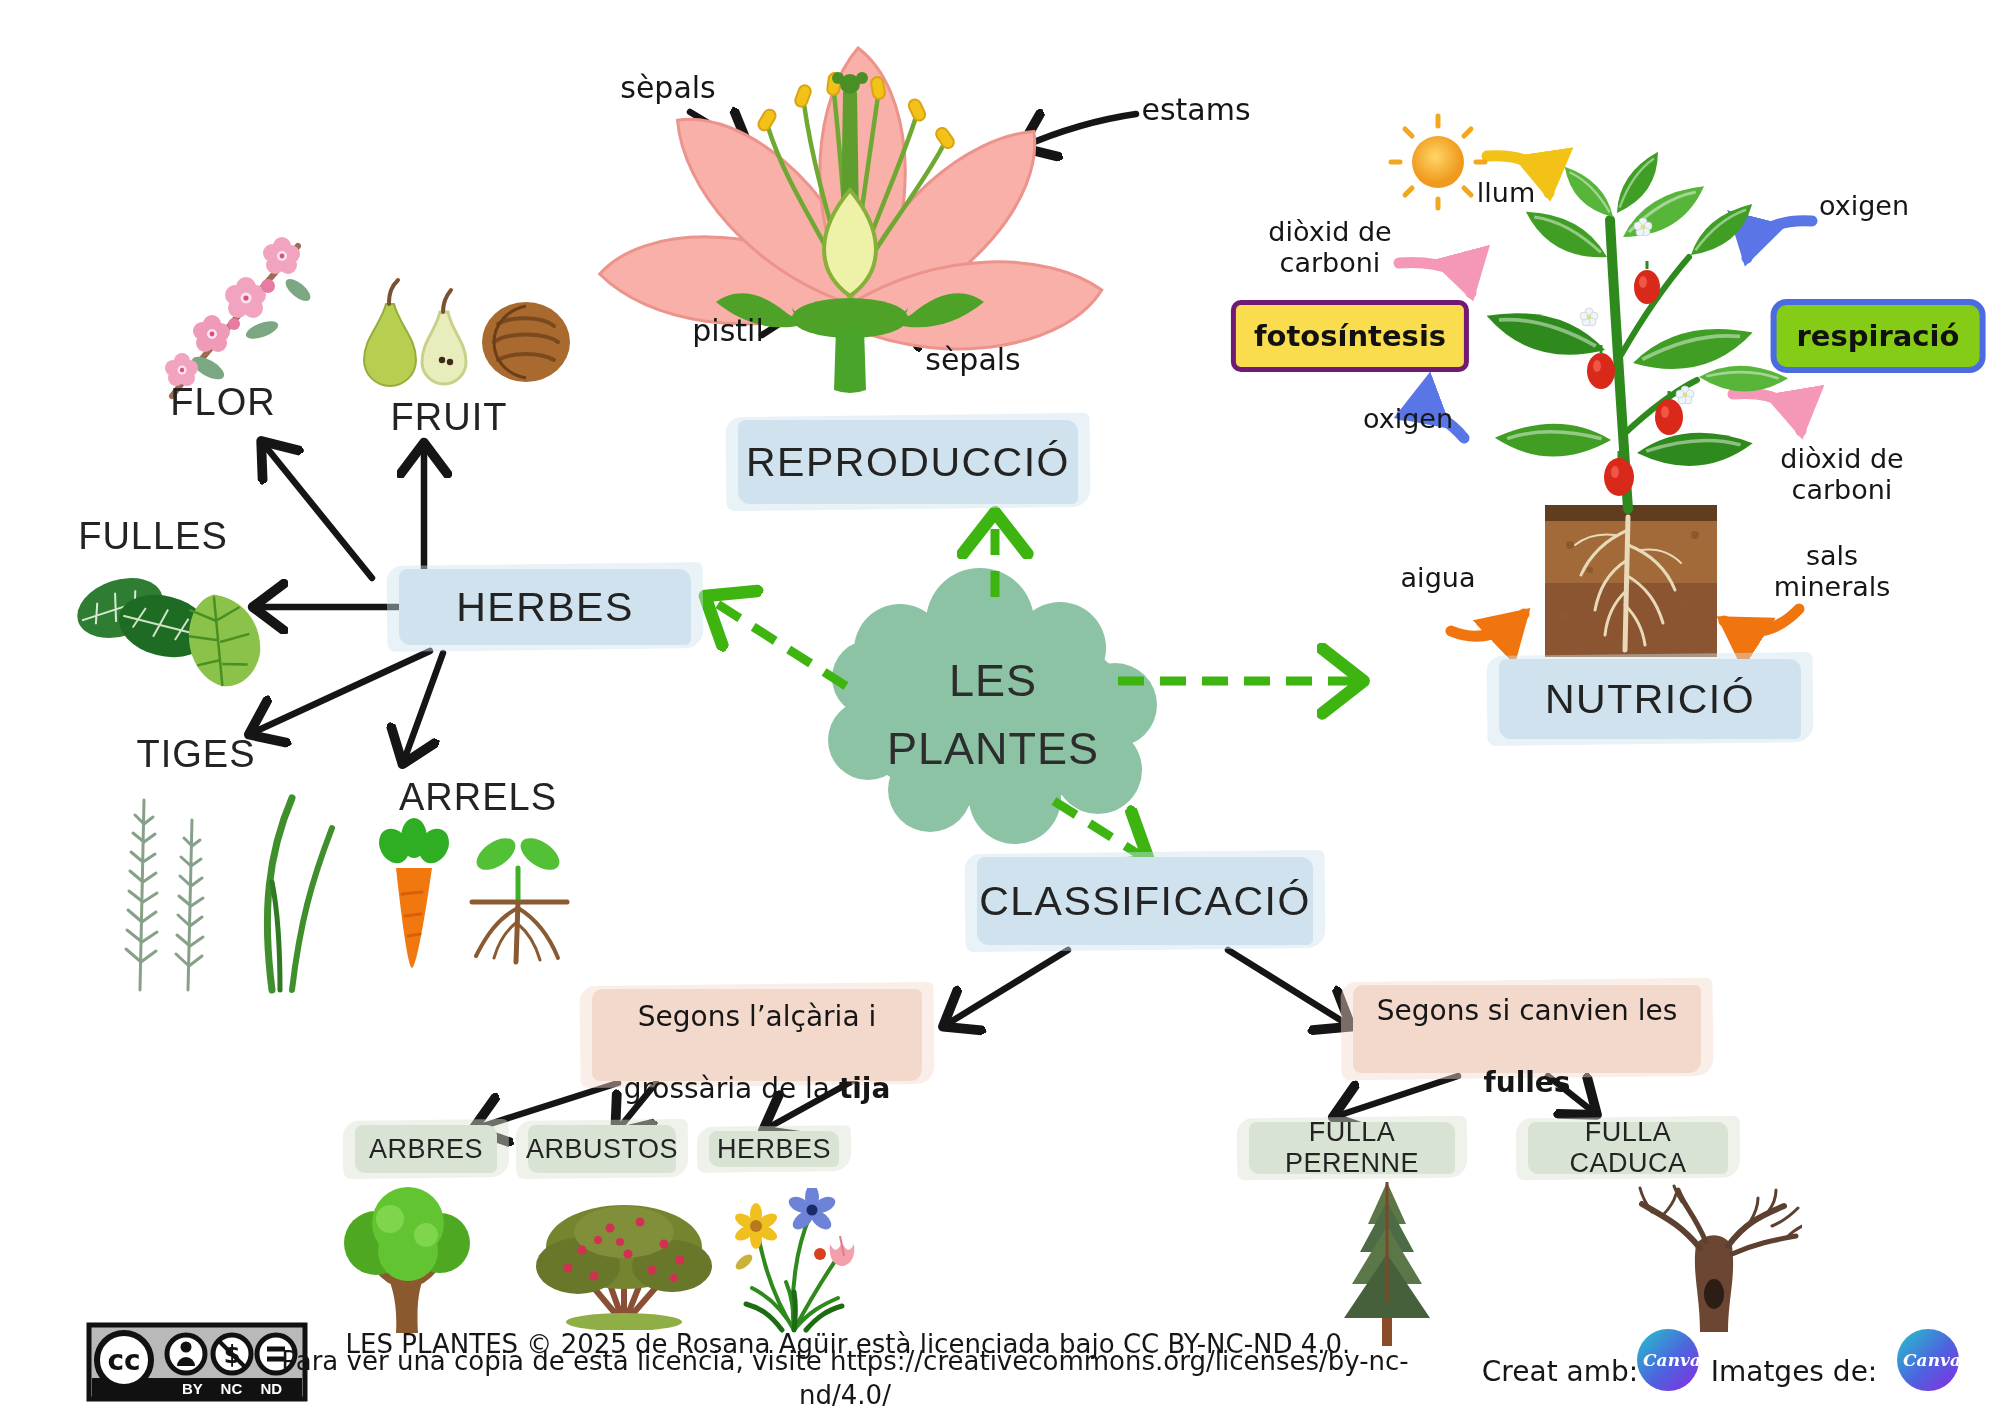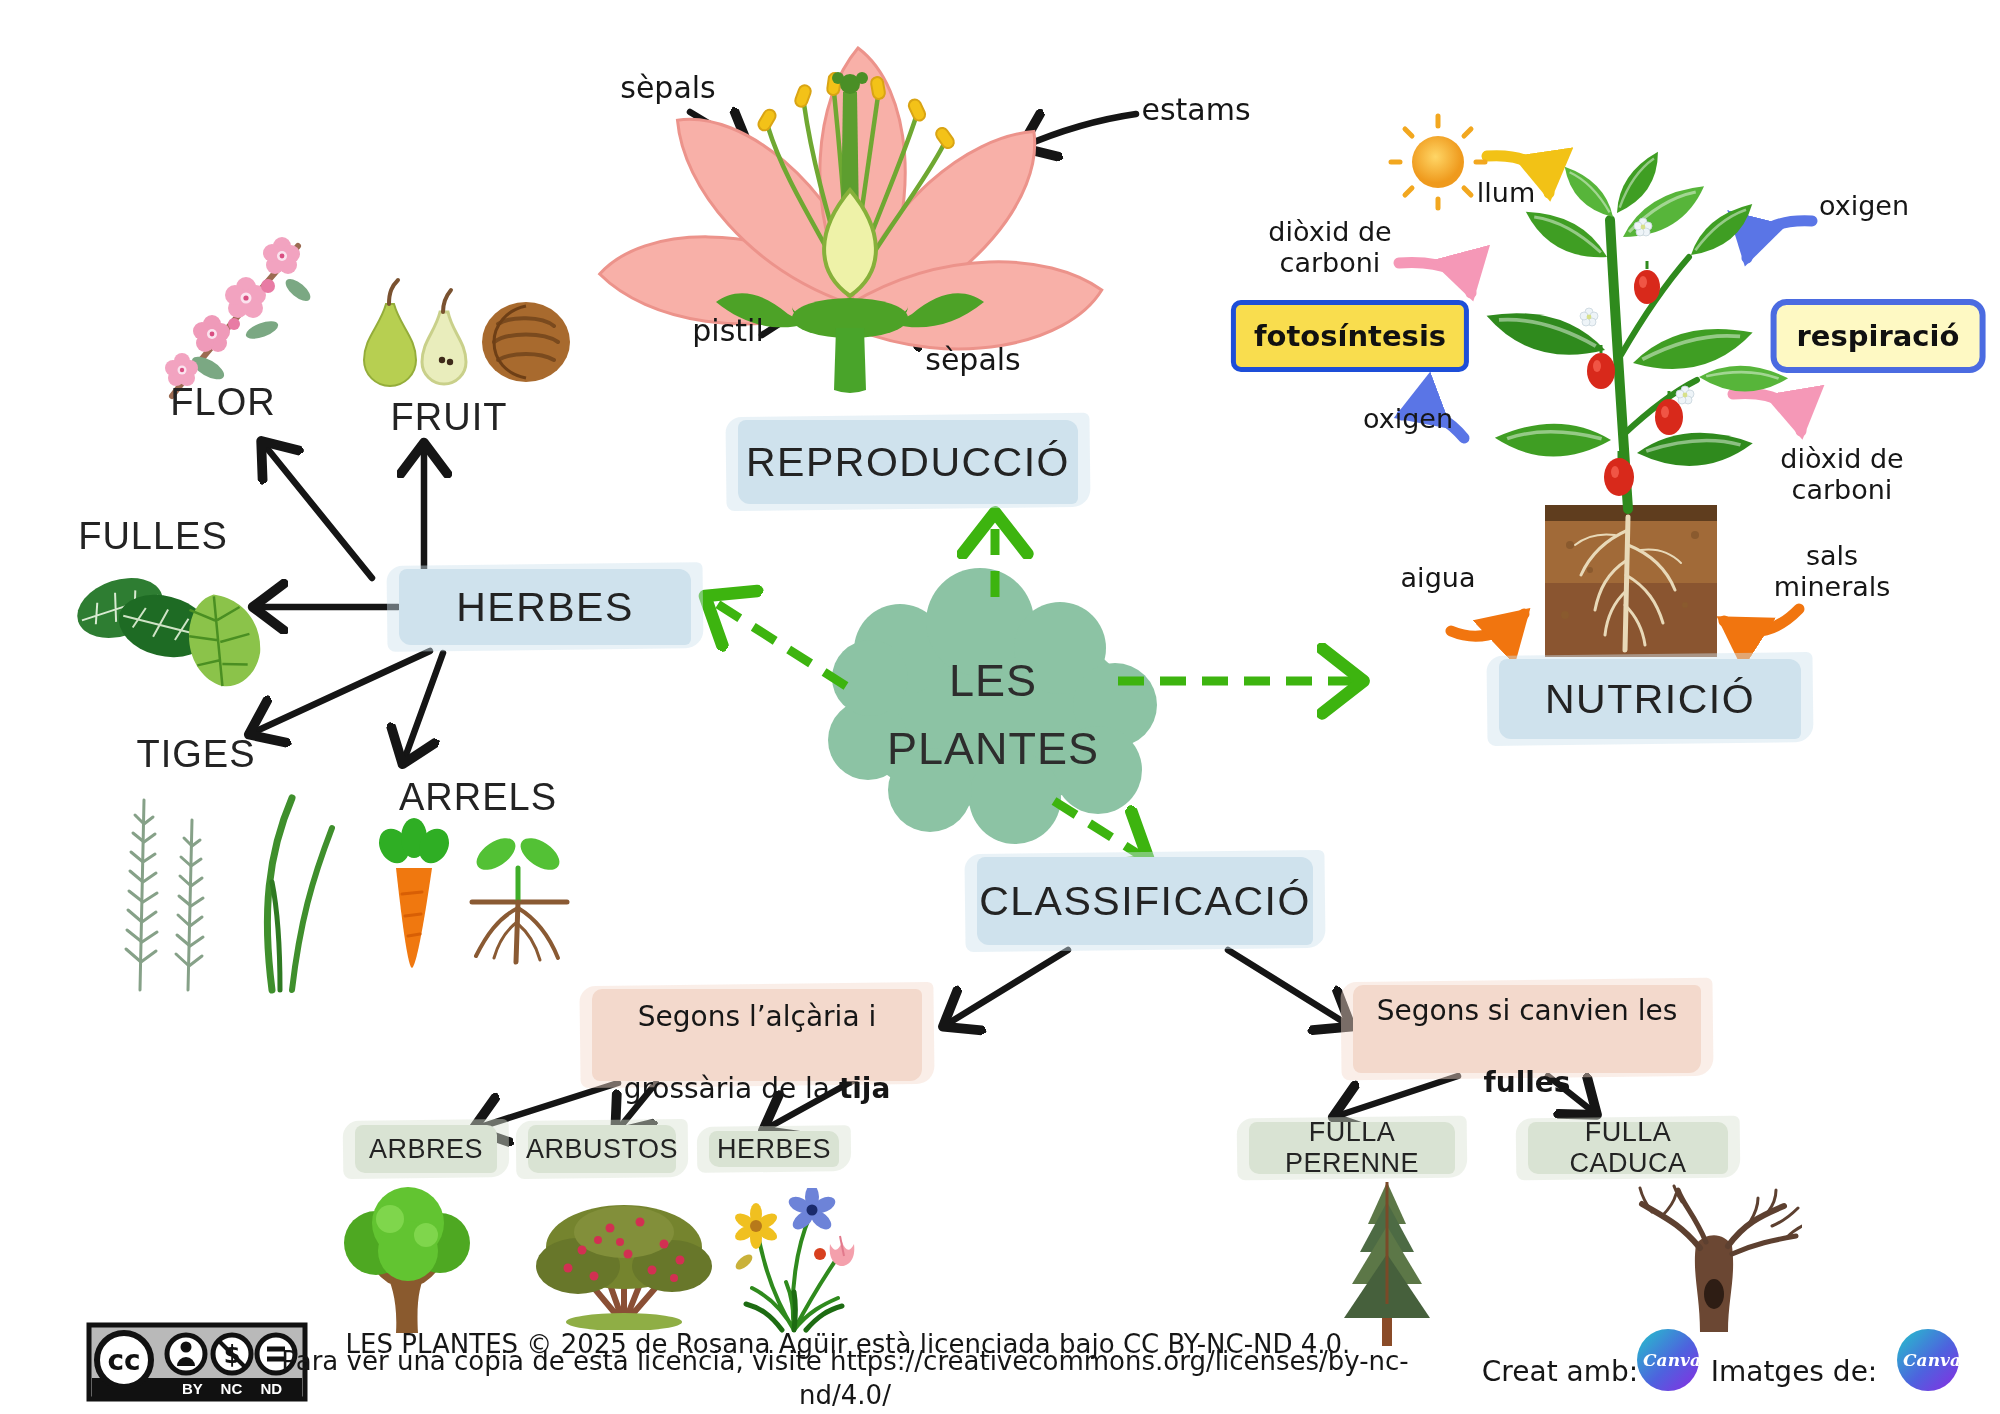--- a/index.html
+++ b/index.html
@@ -18,22 +18,22 @@
   .hl{display:flex;align-items:center;justify-content:center;z-index:5;}
   .hl::before{content:"";position:absolute;inset:-5px -12px;background:inherit;opacity:.45;
               border-radius:16px 6px 18px 8px;transform:rotate(-.7deg);z-index:-1;}
   .hl-blue{background:#cfe2ed;border-radius:8px 12px 6px 12px;}
   .hl-salmon{background:#f3d9cc;border-radius:10px 6px 12px 8px;}
   .hl-sage{background:#d9e3d3;border-radius:8px 10px 6px 10px;}
   .branch{font-size:28px;line-height:1.3;}
   .branch b{font-weight:bold;}
   .procbox{position:absolute;transform:translate(-50%,-50%);display:flex;align-items:center;justify-content:center;
            font-family:"DejaVu Sans",sans-serif;font-weight:bold;font-size:29px;color:#111;z-index:6;}
-  #fotosintesis-box{background:#f9dd4e;border:5px solid #1d4ed8;border-radius:10px;padding:14px 18px;}
-  #respiracio-box{background:#fef9c3;border:6px solid #4b6be1;border-radius:16px;padding:14px 20px;}
+  #fotosintesis-box{background:#f9dd4e;border:5px solid #701a75;border-radius:10px;padding:14px 18px;}
+  #respiracio-box{background:#84cc16;border:6px solid #4b6be1;border-radius:16px;padding:14px 20px;}
   #cloud-text{position:absolute;transform:translate(-50%,-50%);text-align:center;z-index:6;
               font-size:45px;letter-spacing:1px;color:#2d2d2d;line-height:1.5;}
   .license{font-size:26px;line-height:1.3;}
   .canva-chip{position:absolute;width:62px;height:62px;border-radius:50%;z-index:6;
               background:linear-gradient(135deg,#23c5cb 0%,#4e62de 55%,#8a2be2 100%);
               display:flex;align-items:center;justify-content:center;}
   .canva-chip span{color:#fff;font-family:"DejaVu Serif",serif;font-style:italic;font-weight:bold;font-size:17px;padding-left:8px;}
   .footlbl{font-size:28px;}
 </style>
 </head>

